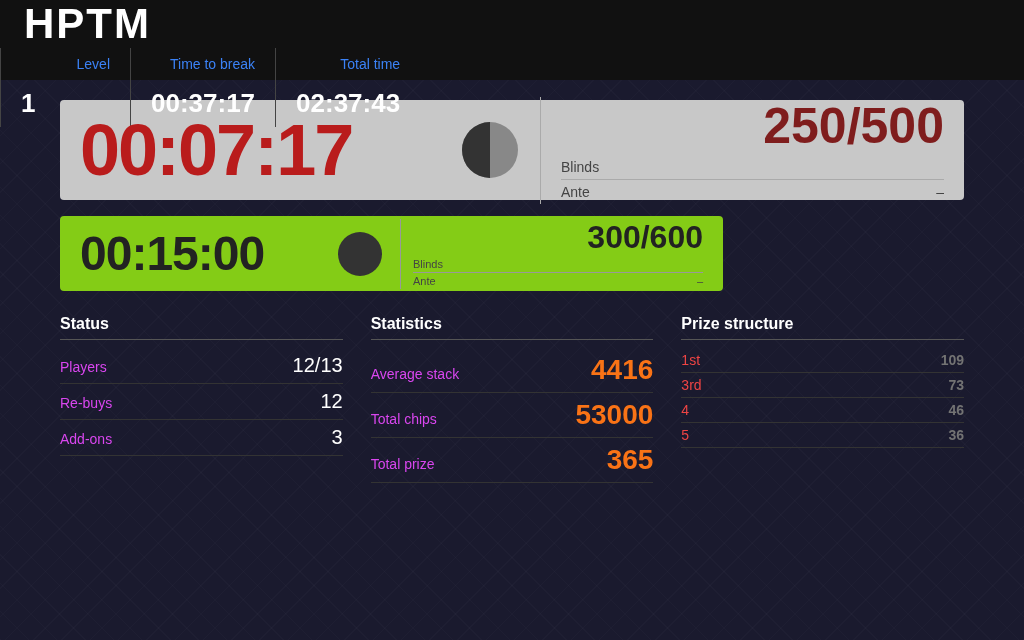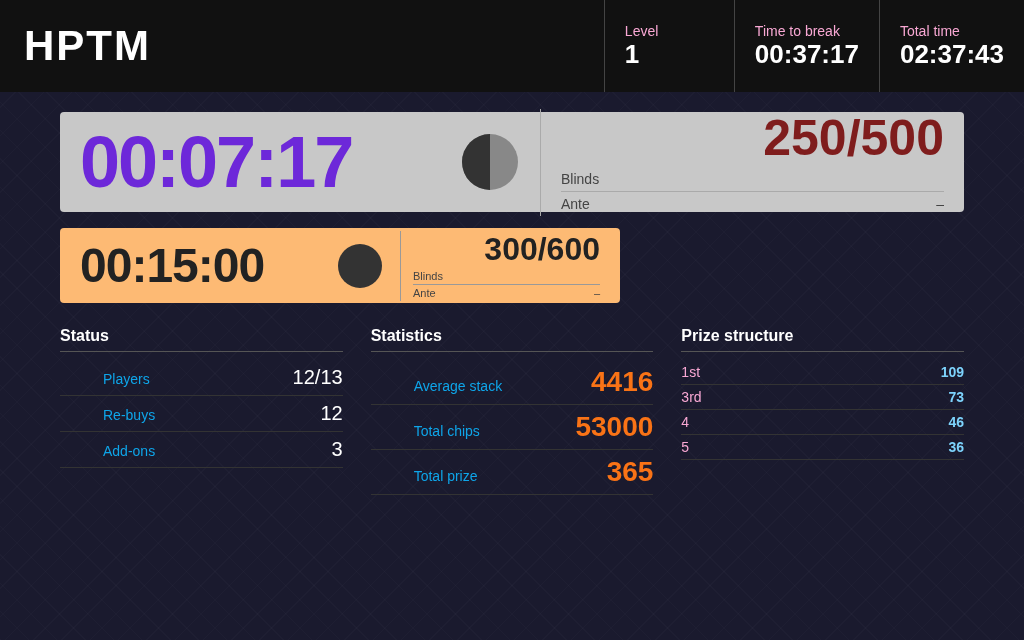--- a/index.html
+++ b/index.html
@@ -13,22 +13,23 @@
         repeating-linear-gradient(-45deg, rgba(255,255,255,0.02) 0px, rgba(255,255,255,0.02) 1px, transparent 1px, transparent 20px);
       font-family: Arial, sans-serif;
       overflow: hidden;
       position: relative;
     }
 
     
     .header {
       display: flex;
       align-items: stretch;
-      height: 92px;
+      height: 80px;
       background-color: #111;
+      flex-direction: column;
     }
 
     .logo {
       padding: 0 24px;
       display: flex;
       align-items: center;
       flex: 1;
     }
 
     .logo-text {
@@ -46,23 +47,24 @@
     .header-cell {
       border-left: 1px solid #444;
       padding: 8px 20px;
       display: flex;
       flex-direction: column;
       justify-content: center;
       min-width: 130px;
     }
 
     .header-cell-label {
-      color: #f9a8d4;
-      font-size: 14px;
-      margin-bottom: 0;
+      color: #3b82f6;
+      font-size: 14px;
+      margin-bottom: 16px;
+      text-align: right;
     }
 
     .header-cell-value {
       color: white;
       font-size: 26px;
       font-weight: bold;
     }
 
     
     .main {
@@ -76,21 +78,21 @@
       display: flex;
       align-items: center;
       margin-bottom: 16px;
       padding: 0 20px;
       height: 100px;
     }
 
     .timer-time {
       font-size: 72px;
       font-weight: bold;
-      color: #6d28d9;
+      color: #b91c1c;
       letter-spacing: -2px;
       min-width: 360px;
     }
 
     .timer-circle-primary {
       width: 60px;
       height: 60px;
       margin: 0 20px;
       position: relative;
       flex-shrink: 0;
@@ -139,27 +141,27 @@
       color: #444;
     }
 
     .ante-dash {
       font-size: 14px;
       color: #444;
     }
 
     
     .timer-panel-secondary {
-      background: #fdba74;
+      background: #84cc16;
       border-radius: 4px;
       display: flex;
       align-items: center;
       padding: 0 20px;
       height: 75px;
-      width: 560px;
+      width: 663px;
     }
 
     .timer-time-secondary {
       font-size: 48px;
       font-weight: bold;
       color: #222;
       letter-spacing: -1px;
       min-width: 240px;
     }
 
@@ -238,23 +240,22 @@
 
     .stats-row {
       display: flex;
       justify-content: space-between;
       align-items: baseline;
       border-bottom: 1px solid #333;
       padding: 6px 0;
     }
 
     .stats-row-label {
-      color: #0ea5e9;
-      font-size: 14px;
-      margin-left: 43px;
+      color: #d946ef;
+      font-size: 14px;
     }
 
     .stats-row-value {
       color: #f97316;
       font-size: 28px;
       font-weight: bold;
     }
 
     .stats-row-value-small {
       color: white;
@@ -264,26 +265,26 @@
 
     
     .prize-row {
       display: flex;
       justify-content: space-between;
       border-bottom: 1px solid #333;
       padding: 4px 0;
     }
 
     .prize-label {
-      color: #f9a8d4;
+      color: #ef4444;
       font-size: 14px;
     }
 
     .prize-value {
-      color: #7dd3fc;
+      color: #737373;
       font-size: 14px;
       font-weight: bold;
     }
   </style>
 </head>
 <body>
 
 <div class="header">
   <div class="logo">
     <span class="logo-text">HPTM</span>

